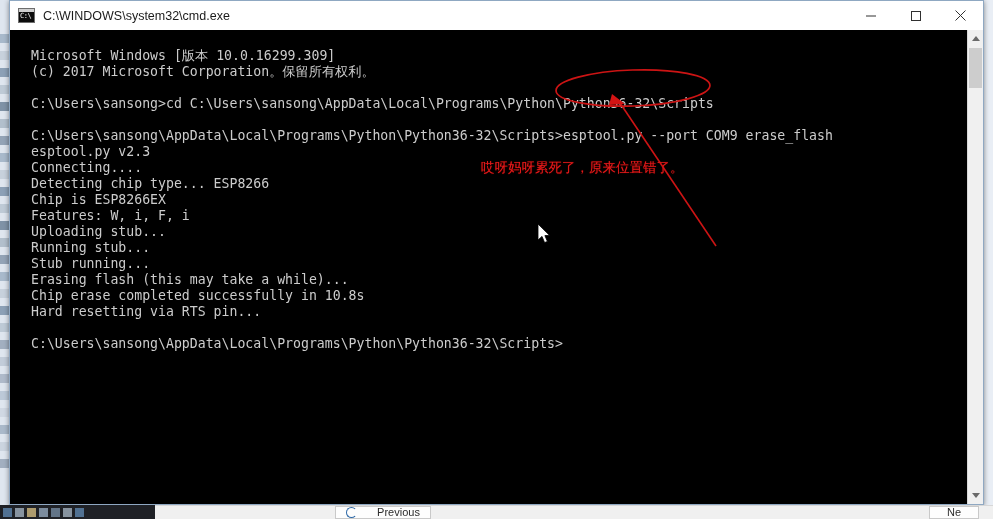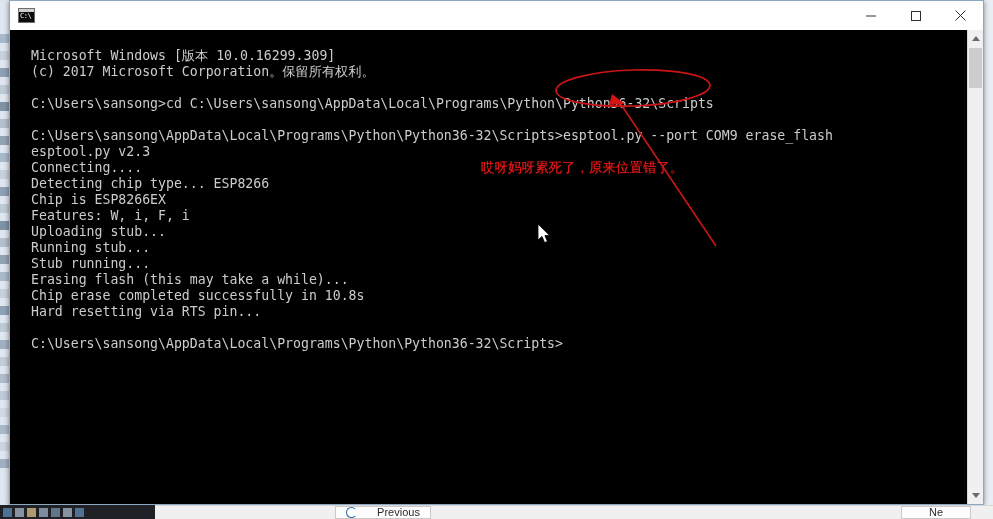--- a/index.html
+++ b/index.html
@@ -60,21 +60,21 @@
     color: #2c2c2c;
     line-height: 13px;
     display: flex;
     align-items: center;
     justify-content: center;
     gap: 20px;
     overflow: hidden;
     white-space: nowrap;
   }
   .bottom-btn.prev { left: 180px; width: 96px; }
-  .bottom-btn.next { position:absolute; right: 22px; width: 70px; }
+  .bottom-btn.next { position:absolute; right: 14px; width: 50px; }
   .bbicon {
     display:inline-block;
     width: 9px; height: 9px;
     border-radius: 50%;
     border: 1.4px solid #2f6aa8;
     border-right-color: transparent;
     flex: none;
   }
   .taskbar-left {
     position: absolute;
@@ -314,20 +314,21 @@
     </div>
   <div class="bg-window-right"></div>
 
   <div class="cmd-window">
 
     <div class="titlebar">
       <div class="title-left">
         <div class="cmd-icon">
           <span>C:\</span>
         </div>
+        <div class="title-text">C:\WINDOWS\system32\cmd.exe</div>
       </div>
 
       <div class="win-controls">
         <button class="wbtn" title="Minimize">
           <svg width="12" height="12" viewBox="0 0 12 12" aria-hidden="true">
             <line x1="1" y1="6" x2="11" y2="6" stroke="#303030" stroke-width="1"></line>
           </svg>
         </button>
         <button class="wbtn" title="Maximize">
           <svg width="12" height="12" viewBox="0 0 12 12" aria-hidden="true">

